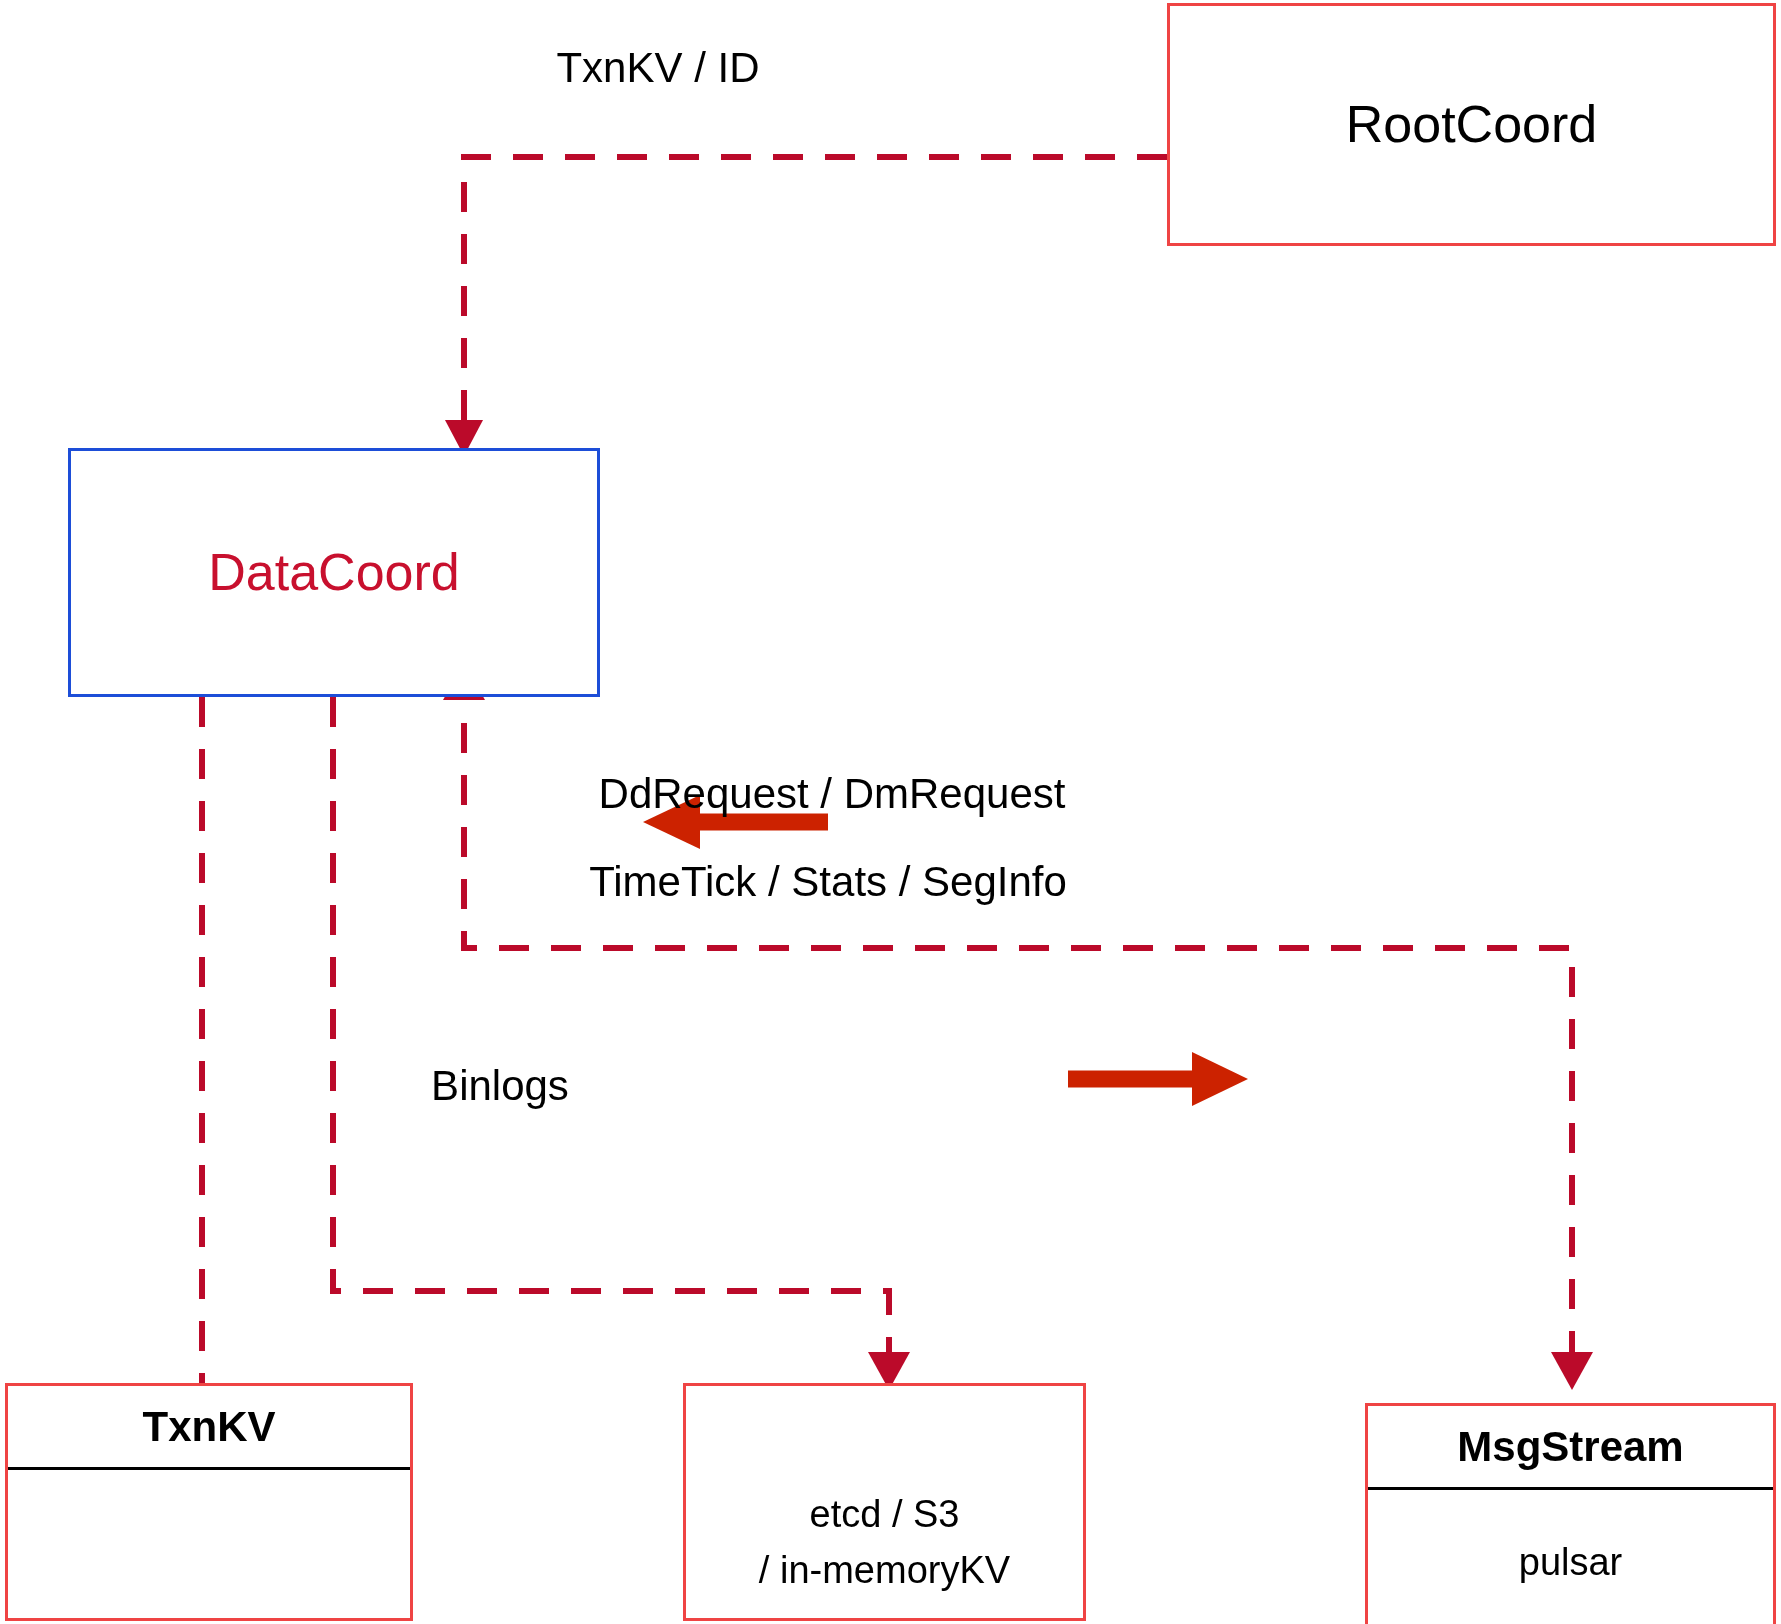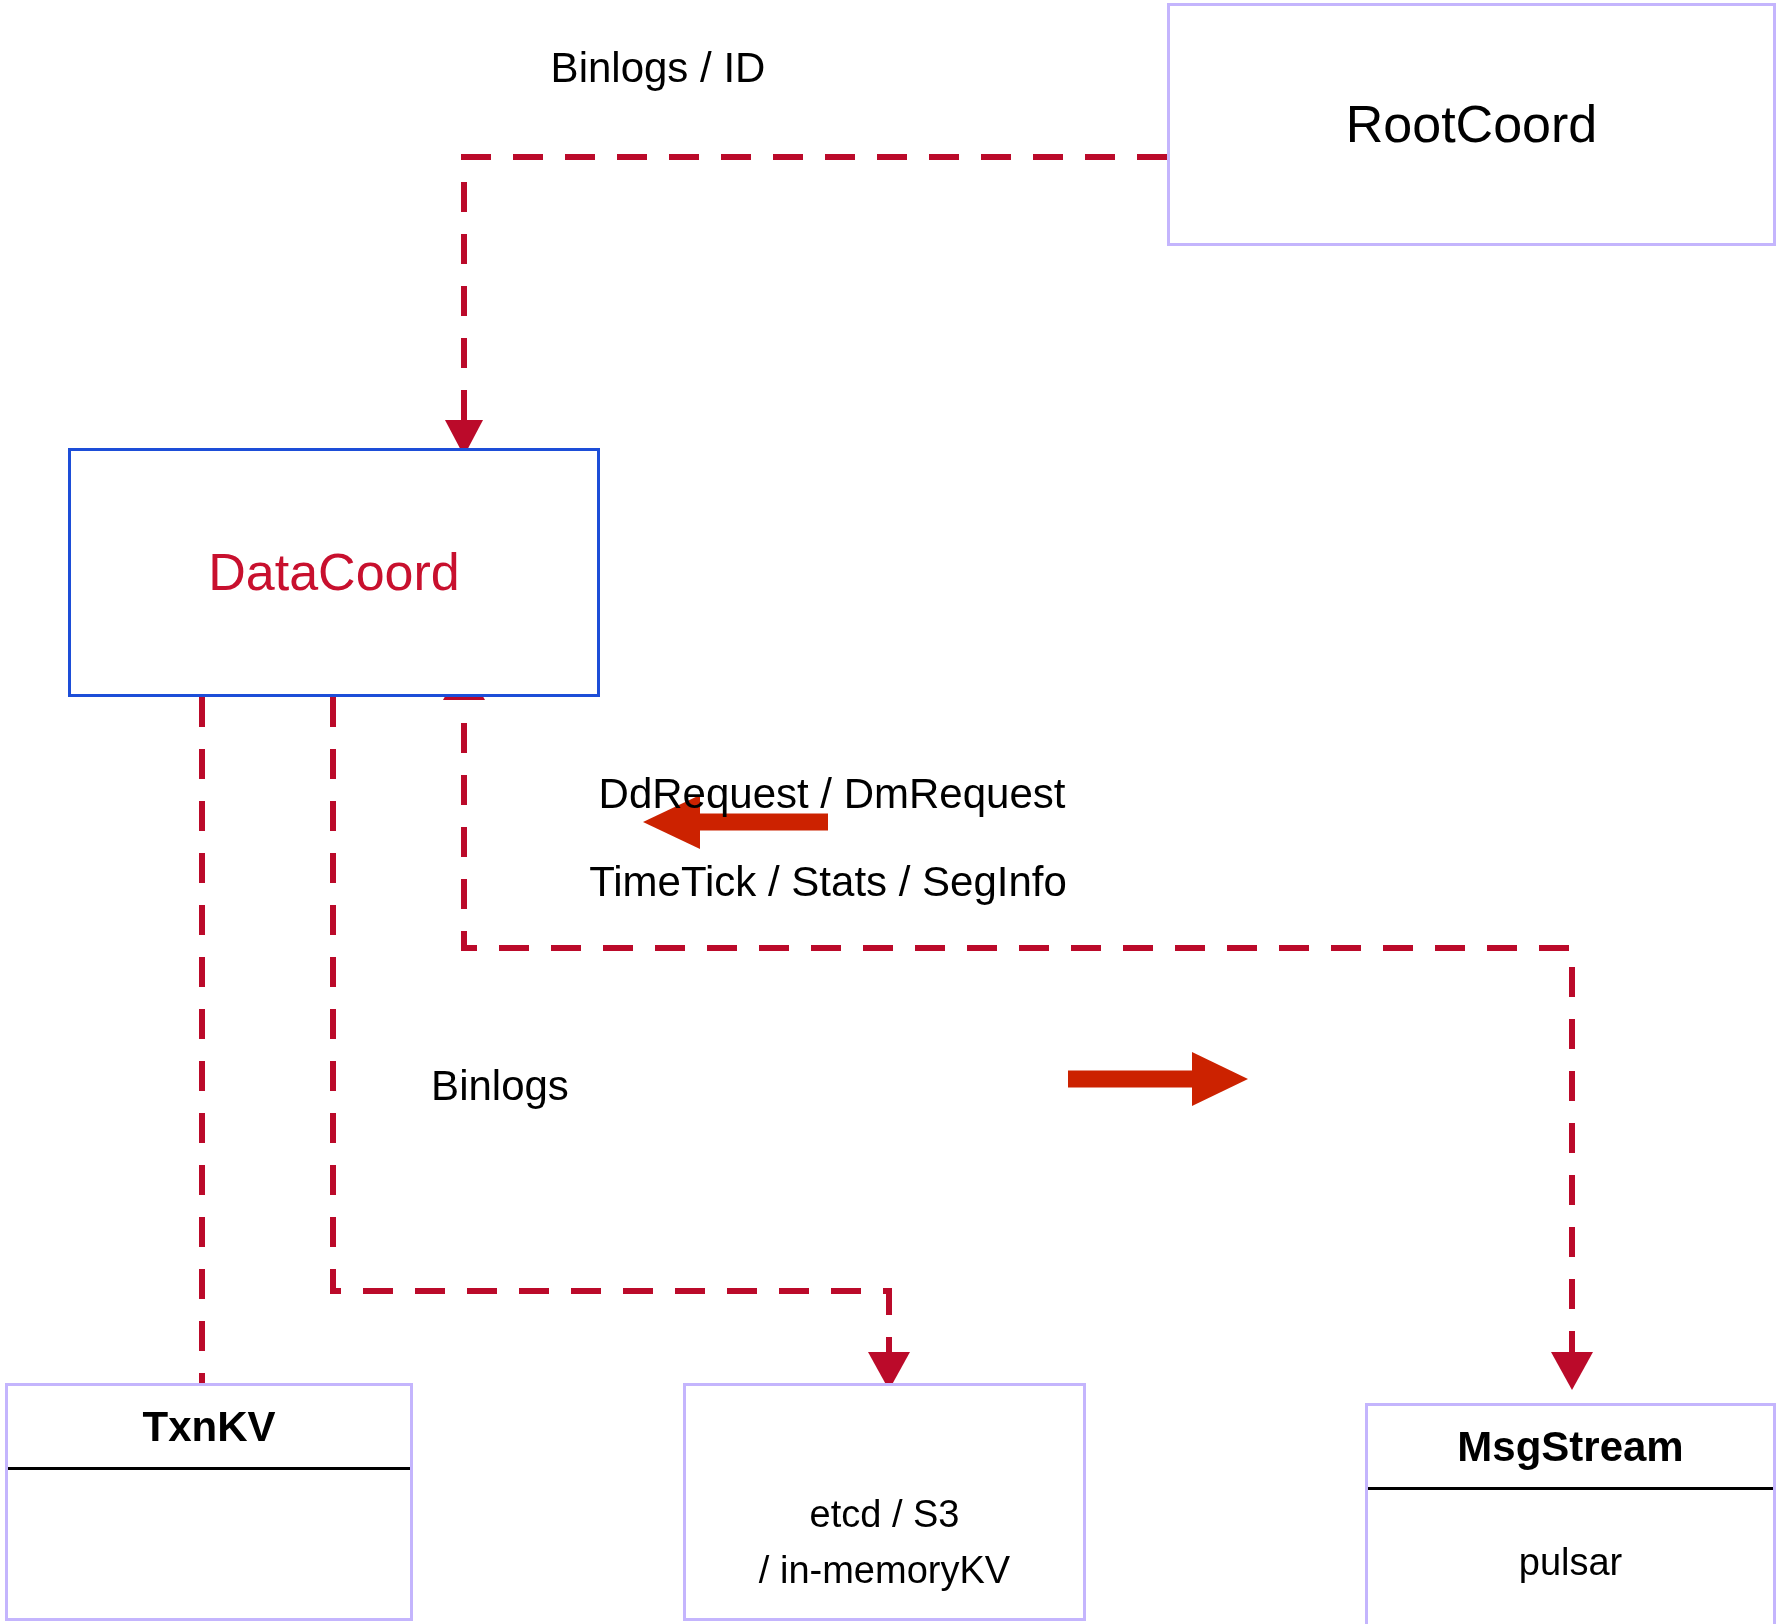--- a/index.html
+++ b/index.html
@@ -21,21 +21,21 @@
     top: 0;
     width: 1781px;
     height: 1624px;
   }
   .node-box {
     position: absolute;
     box-sizing: border-box;
     background: #ffffff;
   }
   .node-plain {
-    border: 3px solid #c4b5fd;
+    border: 3px solid #ef4444;
   }
   .node-accent {
     border: 3px solid #1d4ed8;
   }
   .node-title-center {
     position: absolute;
     left: 0; right: 0;
     top: 50%;
     transform: translateY(-50%);
     text-align: center;
@@ -146,21 +146,21 @@
     </div>
   </div>
 
   <div class="node-box node-plain" style="left:1365px; top:1383px; width:411px; height:238px;margin-top:20px;">
     <div class="split-head" style="height:84px;">MsgStream</div>
     <div class="split-body" style="height:151px;">
       <span>pulsar</span>
     </div>
   </div>
 
-  <div class="edge-label" style="left:658px; top:44px;">Binlogs / ID</div>
+  <div class="edge-label" style="left:658px; top:44px;">TxnKV / ID</div>
 
   <div class="edge-label" style="left:832px; top:770px;">DdRequest / DmRequest</div>
 
   <div class="edge-label" style="left:828px; top:858px;">TimeTick / Stats / SegInfo</div>
 
   <div class="edge-label" style="left:500px; top:1038px;margin-top:24px;">Binlogs</div>
 
 </div>
 
 </body></html>

